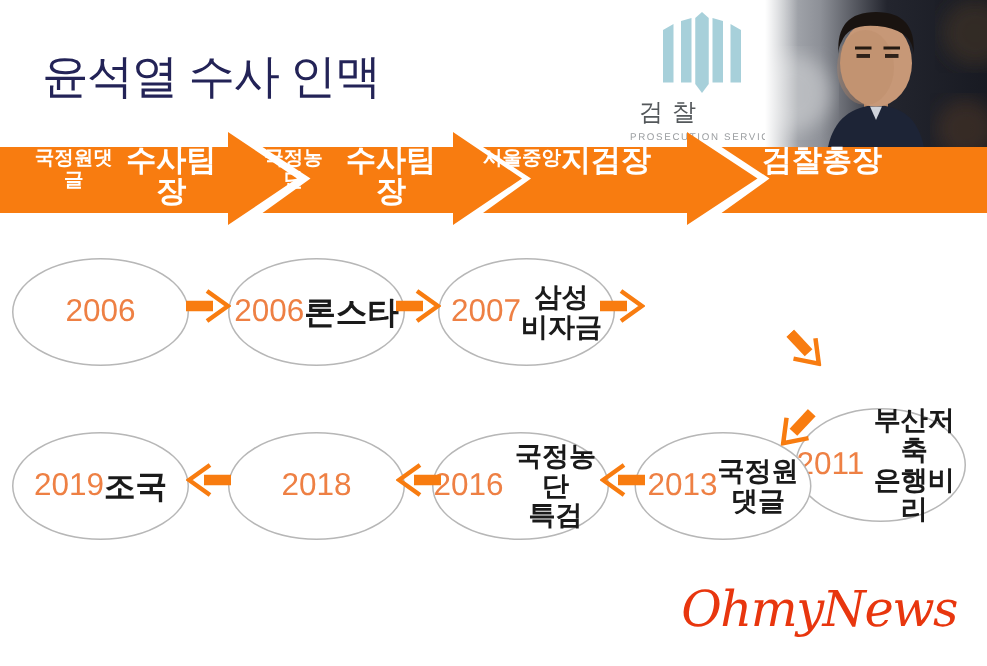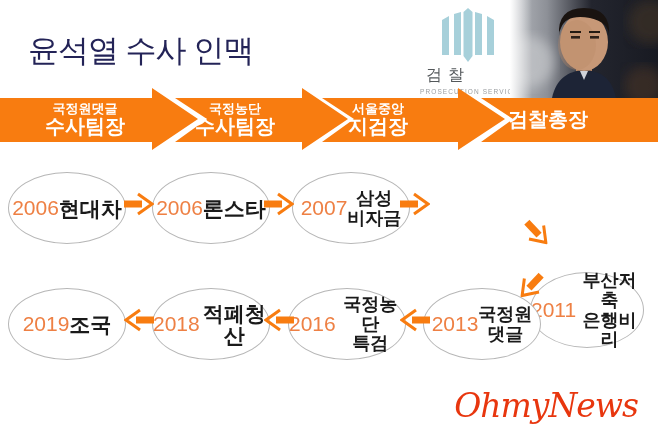--- a/index.html
+++ b/index.html
@@ -15,21 +15,21 @@
   .pros svg{display:block;margin:0 auto;}
   .pros-kr{font-size:16px;color:#54585b;letter-spacing:6px;text-indent:6px;margin-top:3px;}
   .pros-en{font-size:6.5px;color:#9b9ea1;letter-spacing:1.1px;margin-top:2px;white-space:nowrap;}
 
   
   .photo{position:absolute;left:510px;top:0;width:148px;height:98px;}
 
   
   .banner{position:absolute;left:0;top:86px;}
   .banner polygon{fill:#f87c10;}
-  .step-label{position:absolute;top:97px;height:44px;width:130px;display:flex;flex-direction:column;
+  .step-label{position:absolute;top:97px;height:44px;width:130px;display:flex;flex-direction:row;
               justify-content:center;text-align:center;color:#fff;pointer-events:none;}
   .step-label .l1{font-size:13px;font-weight:bold;line-height:15px;}
   .step-label .l2{font-size:20px;font-weight:bold;line-height:21px;}
 
   
   .node{position:absolute;width:118px;height:72px;border:1.5px solid #b7b7b7;border-radius:50%;
         background:#fff;display:flex;flex-direction:row;align-items:center;justify-content:center;
         text-align:center;box-sizing:border-box;}
   .node .year{font-size:21px;color:#ee8044;line-height:1.02;}
   .node .case{font-size:21px;font-weight:bold;color:#1a1a1a;line-height:1.02;white-space:pre-line;margin-top:1px;}
@@ -119,21 +119,20 @@
   <div class="step-label" style="left:468px;width:160px;">
     <span class="l2">검찰총장</span>
   </div>
   <div class="step-label" style="left:313px;">
     <span class="l1">서울중앙</span>
     <span class="l2">지검장</span>
   </div>
 
   <div class="node" style="left:8px;top:172px;">
     <span class="year">2006</span>
-    <span class="case">현대차</span>
   </div>
   <div class="node" style="left:152px;top:172px;">
     <span class="year">2006</span>
     <span class="case">론스타</span>
   </div>
   <div class="node small" style="left:292px;top:172px;">
     <span class="year">2007</span>
     <span class="case">삼성
 비자금</span>
   </div>
@@ -143,21 +142,20 @@
     <span class="case">부산저축
 은행비리</span>
   </div>
 
   <div class="node" style="left:8px;top:288px;">
     <span class="year">2019</span>
     <span class="case">조국</span>
   </div>
   <div class="node" style="left:152px;top:288px;">
     <span class="year">2018</span>
-    <span class="case">적폐청산</span>
   </div>
   <div class="node small" style="left:288px;top:288px;">
     <span class="year">2016</span>
     <span class="case">국정농단
 특검</span>
   </div>
   <div class="node small" style="left:423px;top:288px;">
     <span class="year">2013</span>
     <span class="case">국정원
 댓글</span>

